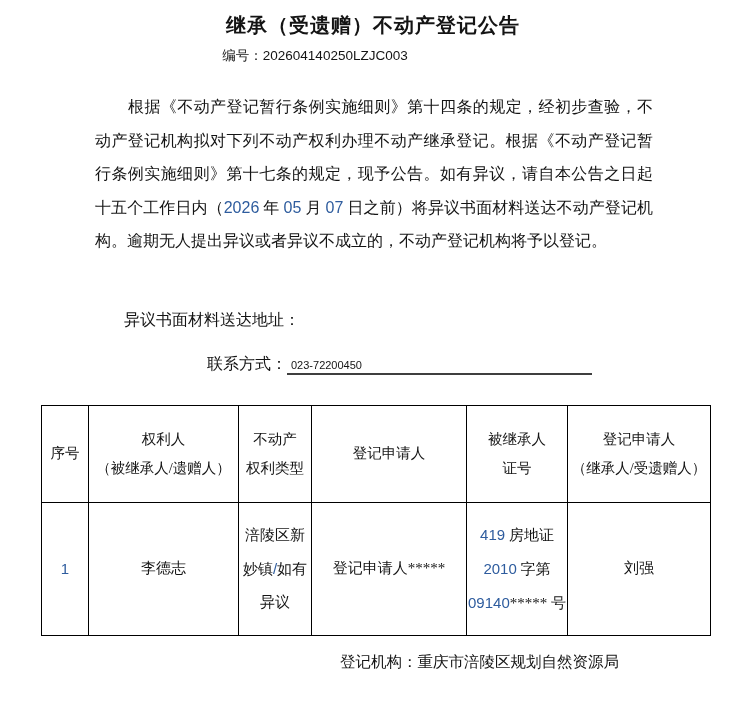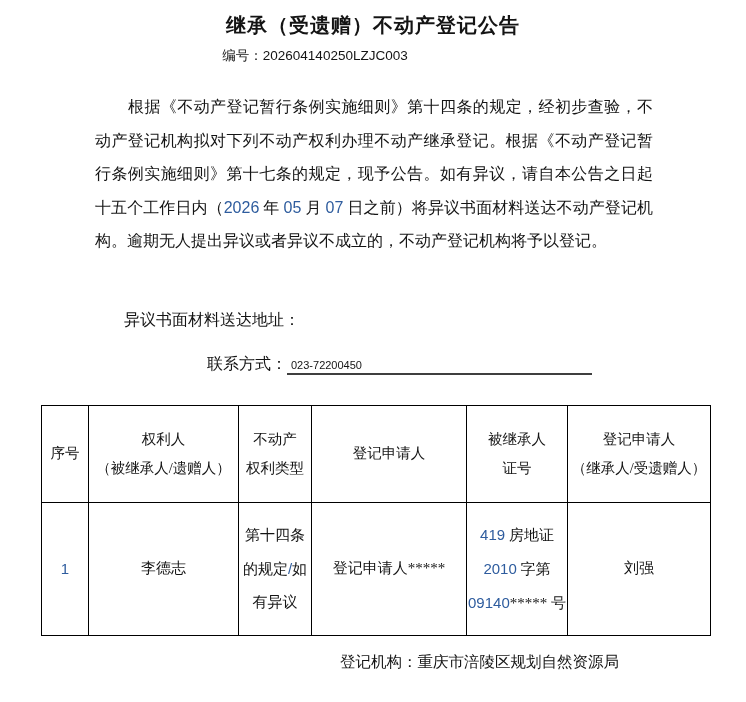--- a/index.html
+++ b/index.html
@@ -83,21 +83,21 @@
 权利类型</td>
         <td>登记申请人</td>
         <td>被继承人
 证号</td>
         <td>登记申请人
 （继承人/受遗赠人）</td>
       </tr>
       <tr class="data">
         <td><span class="num">1</span></td>
         <td>李德志</td>
-        <td><span>第十四条的规定</span><span class="num">/</span><span>如有异议</span></td>
+        <td><span>涪陵区新妙镇</span><span class="num">/</span><span>如有异议</span></td>
         <td>登记申请人*****</td>
         <td><span class="num">419</span><span> 房地证 </span><span class="num">2010</span><span> 字第 </span><span class="num">09140</span><span>***** 号</span></td>
         <td>刘强</td>
       </tr>
     </tbody>
   </table>
 
   <div class="footer-org">登记机构：重庆市涪陵区规划自然资源局</div>
 
 </div>

